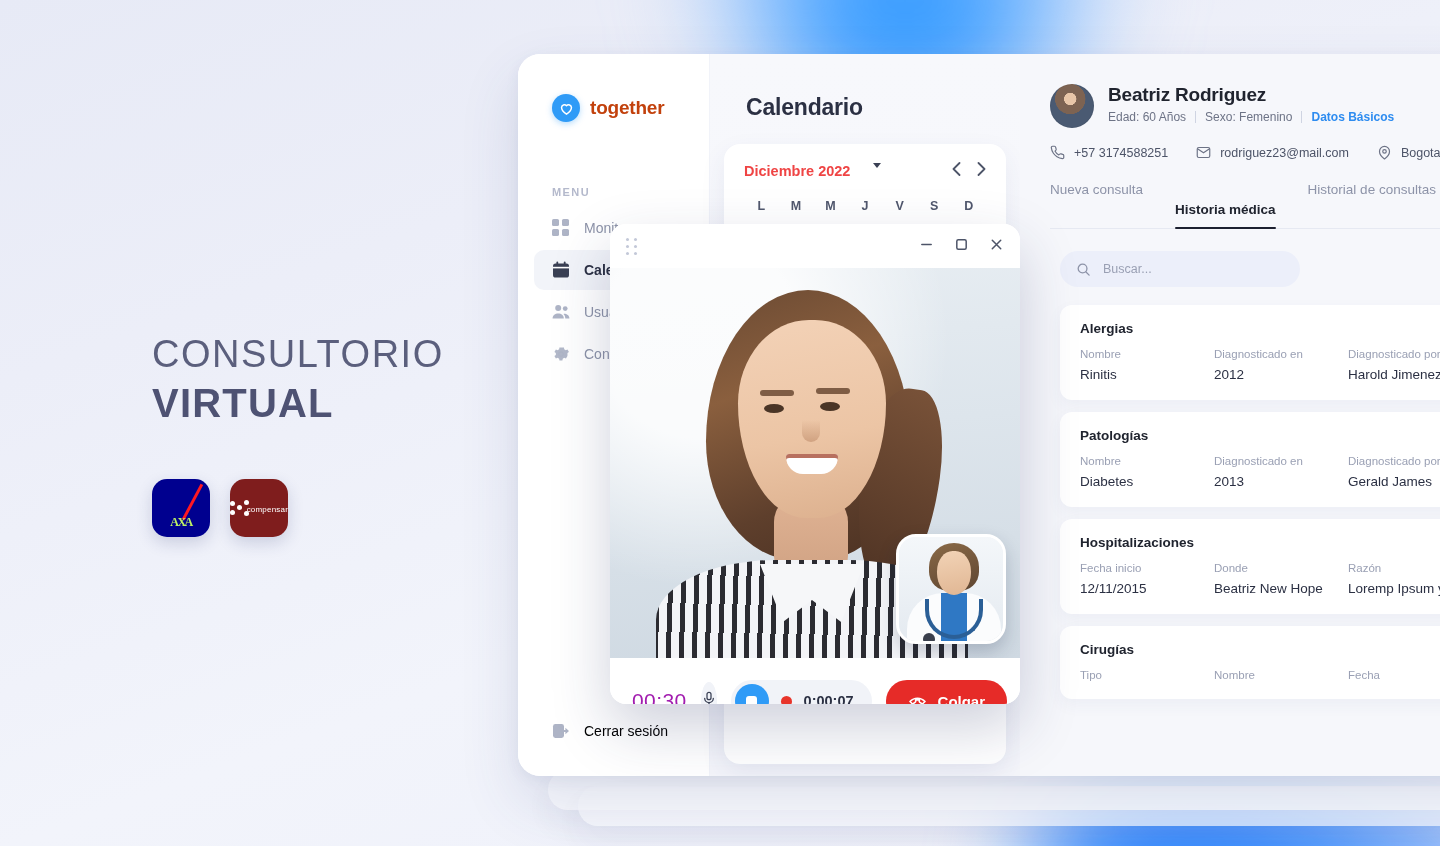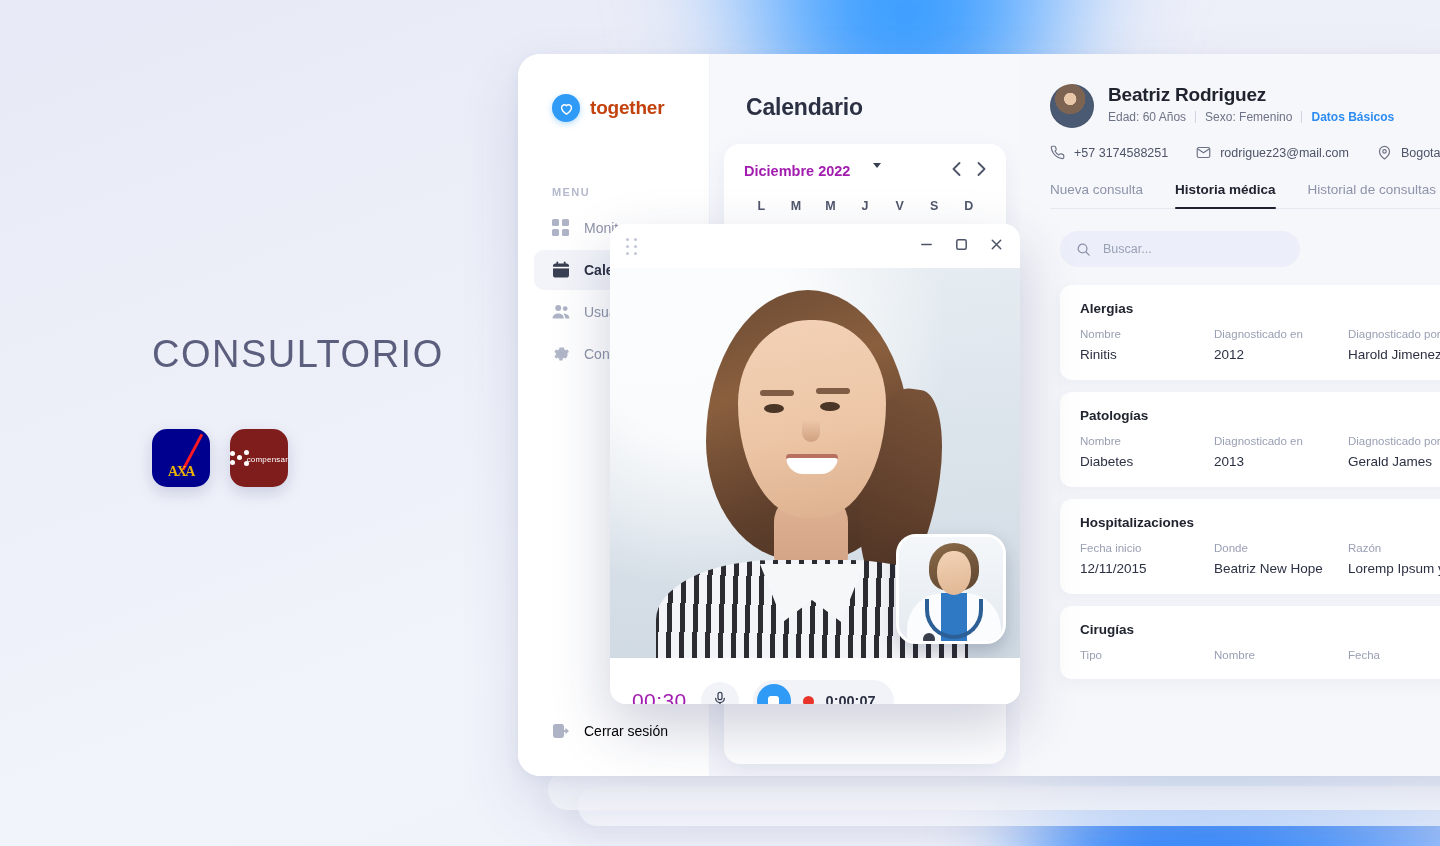--- a/index.html
+++ b/index.html
@@ -50,21 +50,21 @@
     position: relative; overflow: hidden;
     box-shadow: 0 6px 16px rgba(40,50,110,0.18);
   }
   #tile-axa { background: #00008f; }
   #tile-axa .axa-slash {
     position: absolute; width: 3px; height: 40px; background: #ff1721;
     transform: rotate(28deg); right: 16px; top: 3px;
   }
   #tile-axa .axa-text {
     position: absolute; bottom: 7px; left: 0; right: 0; text-align: center;
-    color: #eab308; font-weight: 700; font-size: 14px; letter-spacing: -1.5px;
+    color: #bef264; font-weight: 700; font-size: 12px; letter-spacing: -1.5px;
     font-family: "Liberation Serif", serif;
   }
   #tile-comp { background: #7f1d1d; flex-direction: row; }
   #tile-comp .comp-text {
     color: #fff; font-size: 8px; letter-spacing: 0.2px; margin-top: 3px;
   }
   #tile-comp .comp-mark { width: 20px; height: 16px; position: relative; }
   #tile-comp .comp-mark i {
     position: absolute; background: #fff; border-radius: 50%;
     width: 5px; height: 5px; display: block;
@@ -131,21 +131,21 @@
     padding: 14px 0 0 36px; letter-spacing: -0.2px;
   }
   #cal-card {
     position: absolute; left: 14px; top: 90px; width: 282px; height: 620px;
     background: #fff; border-radius: 16px;
     box-shadow: 0 10px 26px rgba(57,70,130,0.08);
     padding: 18px 20px 0 20px; overflow: hidden;
   }
   #cal-head { display: flex; align-items: center; justify-content: space-between; }
   #cal-month {
-    font-size: 14.5px; font-weight: 700; color: #a21caf;
+    font-size: 14.5px; font-weight: 700; color: #ef4444;
     display: flex; align-items: flex-start; gap: 23px;
   }
   .caret-down {
     width: 0; height: 0; border-left: 4.5px solid transparent;
     border-right: 4.5px solid transparent; border-top: 5px solid #3a4054;
   }
   #cal-nav { display: flex; gap: 16px; color: #4d5468; font-size: 15px; }
   #cal-dows {
     display: grid; grid-template-columns: repeat(7,1fr);
     margin-top: 20px; text-align: center;
@@ -180,21 +180,21 @@
   #pat-meta { display: flex; align-items: center; gap: 9px; margin-top: 4px; font-size: 12px; color: #6d7386; }
   .meta-div { width: 1px; height: 12px; background: #cfd4e2; }
   #pat-meta .link { color: #2e8cf0; font-weight: 700; }
   #pat-contact { display: flex; align-items: center; gap: 28px; margin-top: 17px; font-size: 12.5px; color: #4d5468; }
   #pat-contact .c { display: flex; align-items: center; gap: 9px; }
   #pat-tabs {
     display: flex; gap: 32px; margin-top: 22px;
     border-bottom: 1px solid #e6e9f2; padding-right: 30px;
   }
   .tab { font-size: 13.5px; color: #8d93a8; padding-bottom: 11px; position: relative; }
-  .tab.active { color: #20242f; font-weight: 700; }
+  .tab.active { color: #20242f; font-weight: 700; margin-top: 20px; }
   .tab.active::after {
     content: ""; position: absolute; left: 0; right: 0; bottom: -1px;
     height: 2.5px; background: #1c2030; border-radius: 2px;
   }
   #search-box {
     display: flex; align-items: center; gap: 12px;
     height: 36px; margin: 22px 0 0 10px; width: 240px;
     background: #eceffa; border-radius: 18px; padding: 0 16px;
   }
   #search-input {
@@ -319,20 +319,21 @@
 </head>
 <body>
 
 <div id="stage">
   <div id="bg-sheen"></div>
   <div class="blob" id="blob-top"></div>
   <div class="blob" id="blob-bottom"></div>
 
   <div id="promo">
     <div id="promo-line1">CONSULTORIO</div>
+    <div id="promo-line2">VIRTUAL</div>
     <div id="logo-row">
       <div class="brand-tile" id="tile-axa">
         <span class="axa-slash"></span>
         <span class="axa-text">AXA</span>
       </div>
       <div class="brand-tile" id="tile-comp">
         <span class="comp-mark">
           <i style="left:0;top:1px"></i>
             <i style="left:0;top:10px"></i>
           <i style="left:7px;top:5px"></i>
@@ -712,15 +713,23 @@
       </span>
 
       <span id="rec-group">
         <span id="rec-stop">
           <i></i>
         </span>
         <span id="rec-dot"></span>
         <span id="rec-time">0:00:07</span>
       </span>
 
+      <span id="hangup">
+        <span>
+          <svg width="19" height="19" viewBox="0 0 24 24" fill="none" stroke="#fff" stroke-width="2" stroke-linecap="round" stroke-linejoin="round">
+            <path d="M2.5 14.5c5-5.5 14-5.5 19 0l-2.3 2.3a1.7 1.7 0 0 1-2.1.2l-2.1-1.4a1.7 1.7 0 0 1-.7-1.5v-1.4a11 11 0 0 0-4.6 0v1.4c0 .6-.3 1.2-.8 1.5l-2 1.4a1.7 1.7 0 0 1-2.1-.2z"></path>
+          </svg>
+        </span>
+        <span>Colgar</span>
+      </span>
     </div>
   </div>
 </div>
 
 </body></html>

